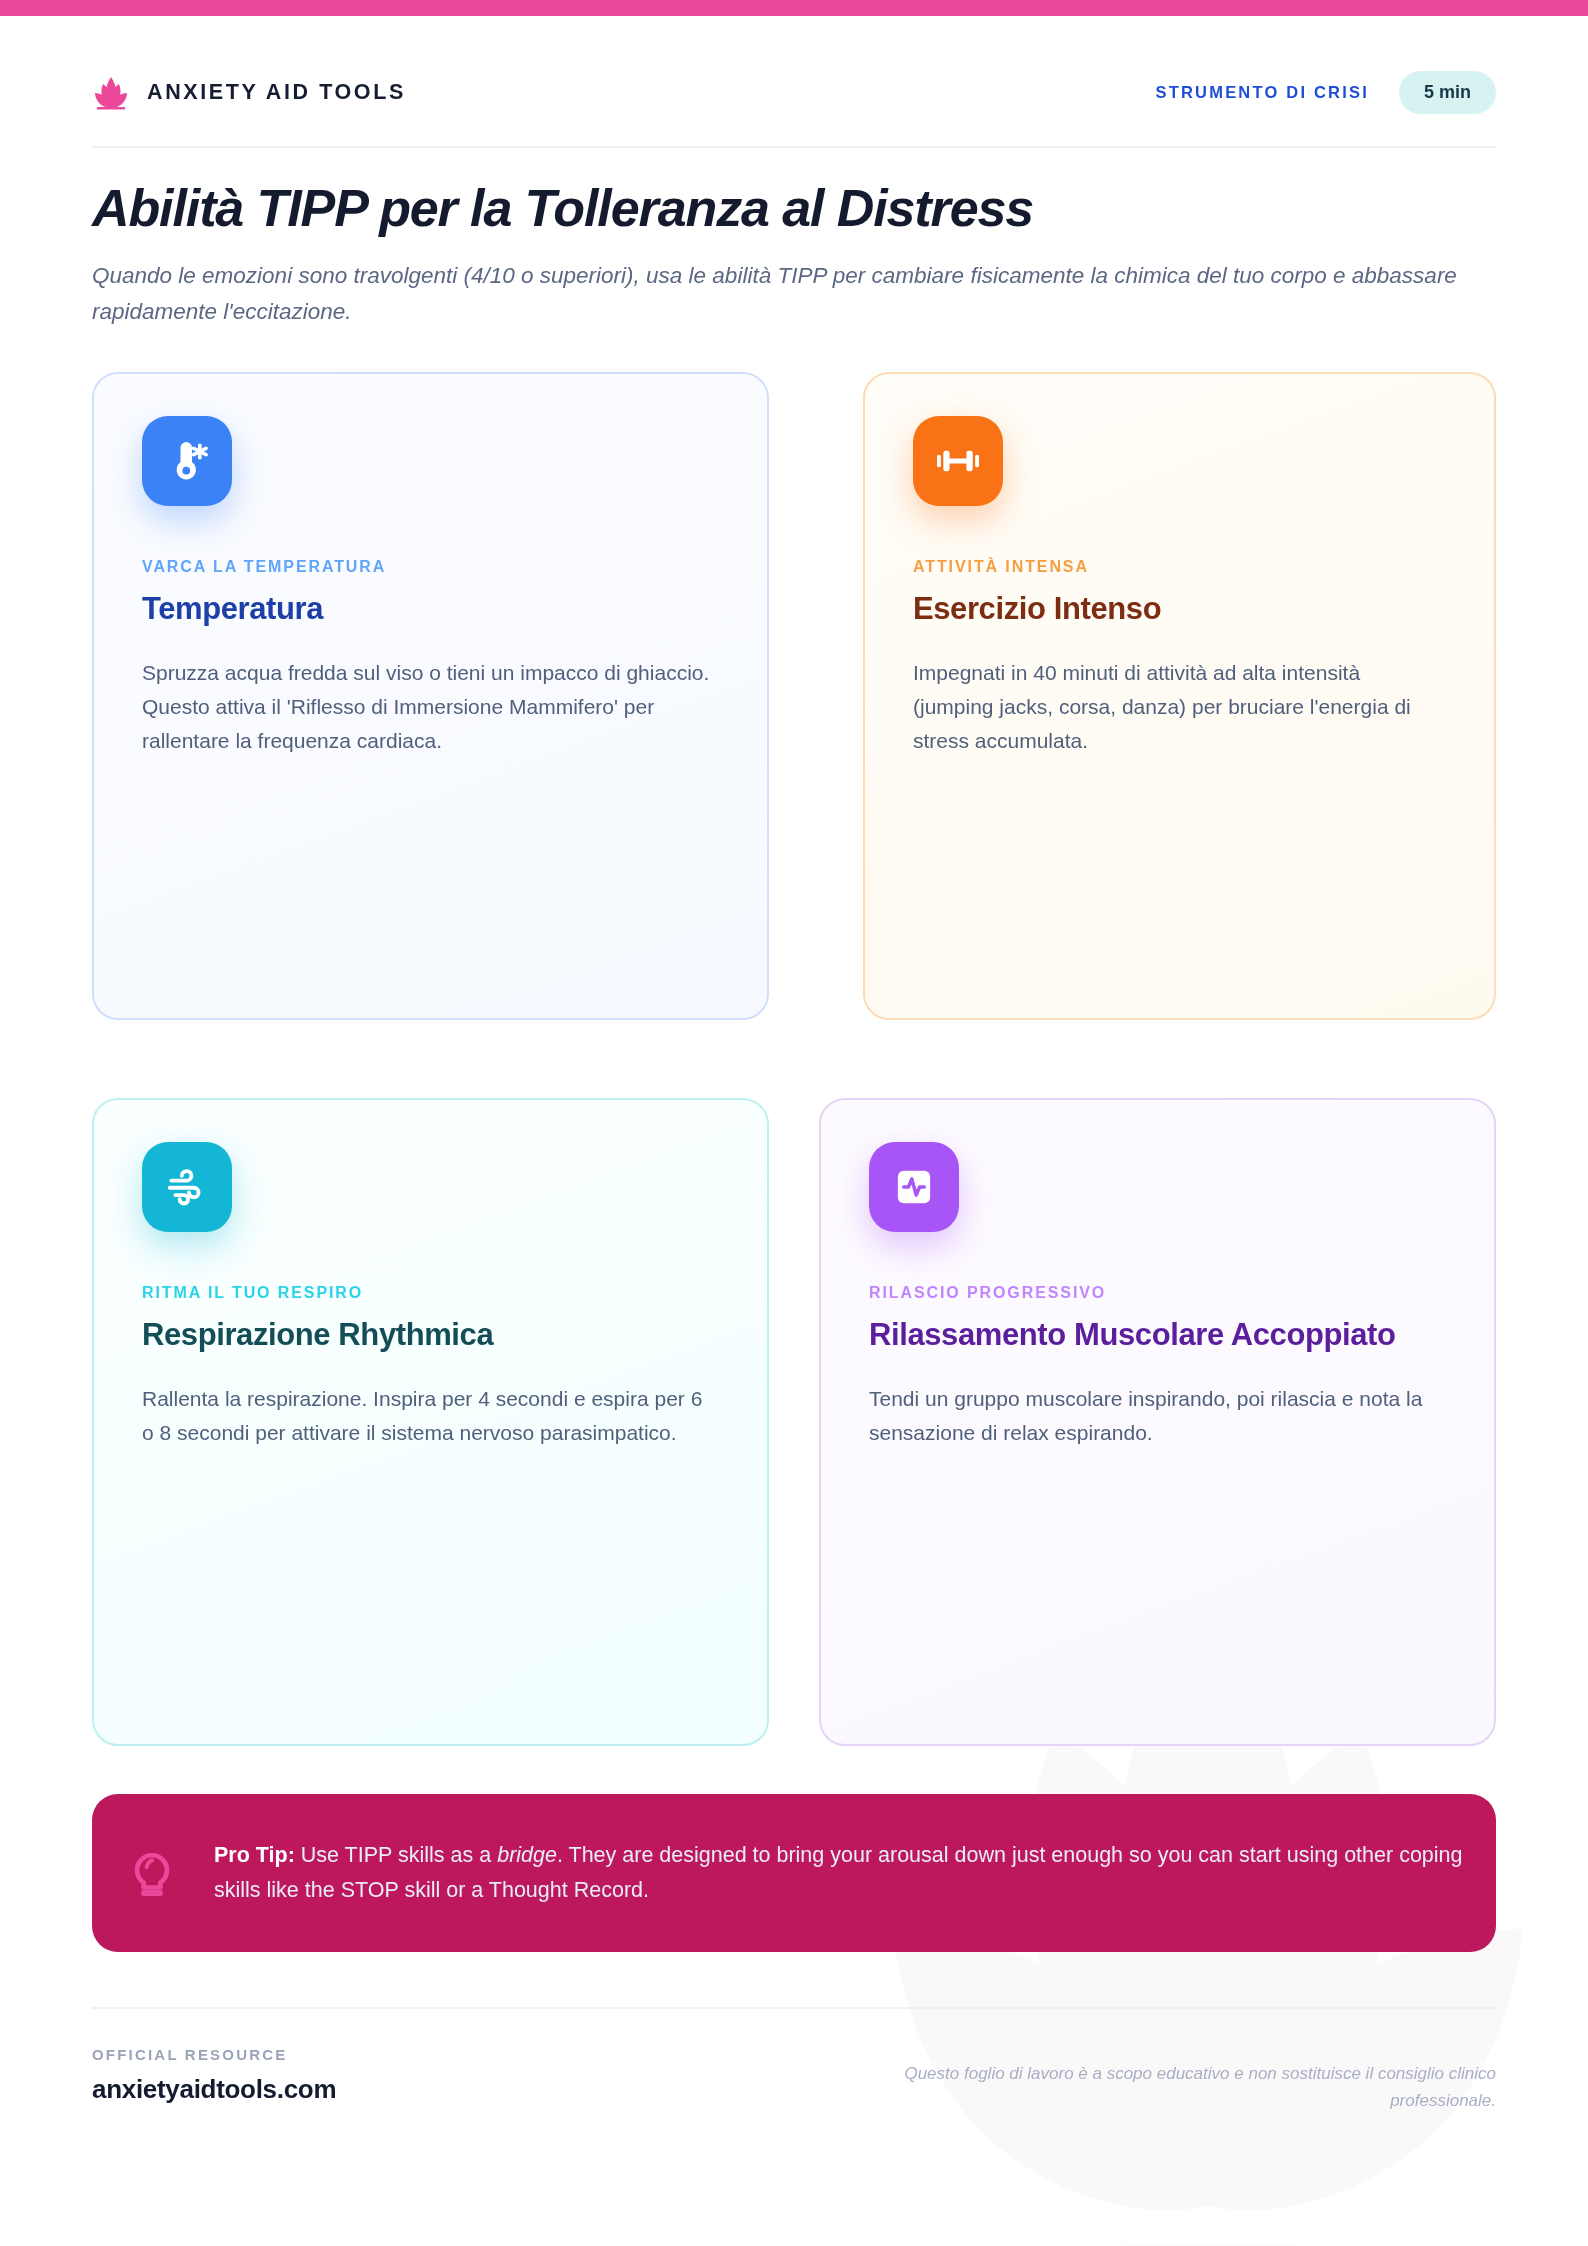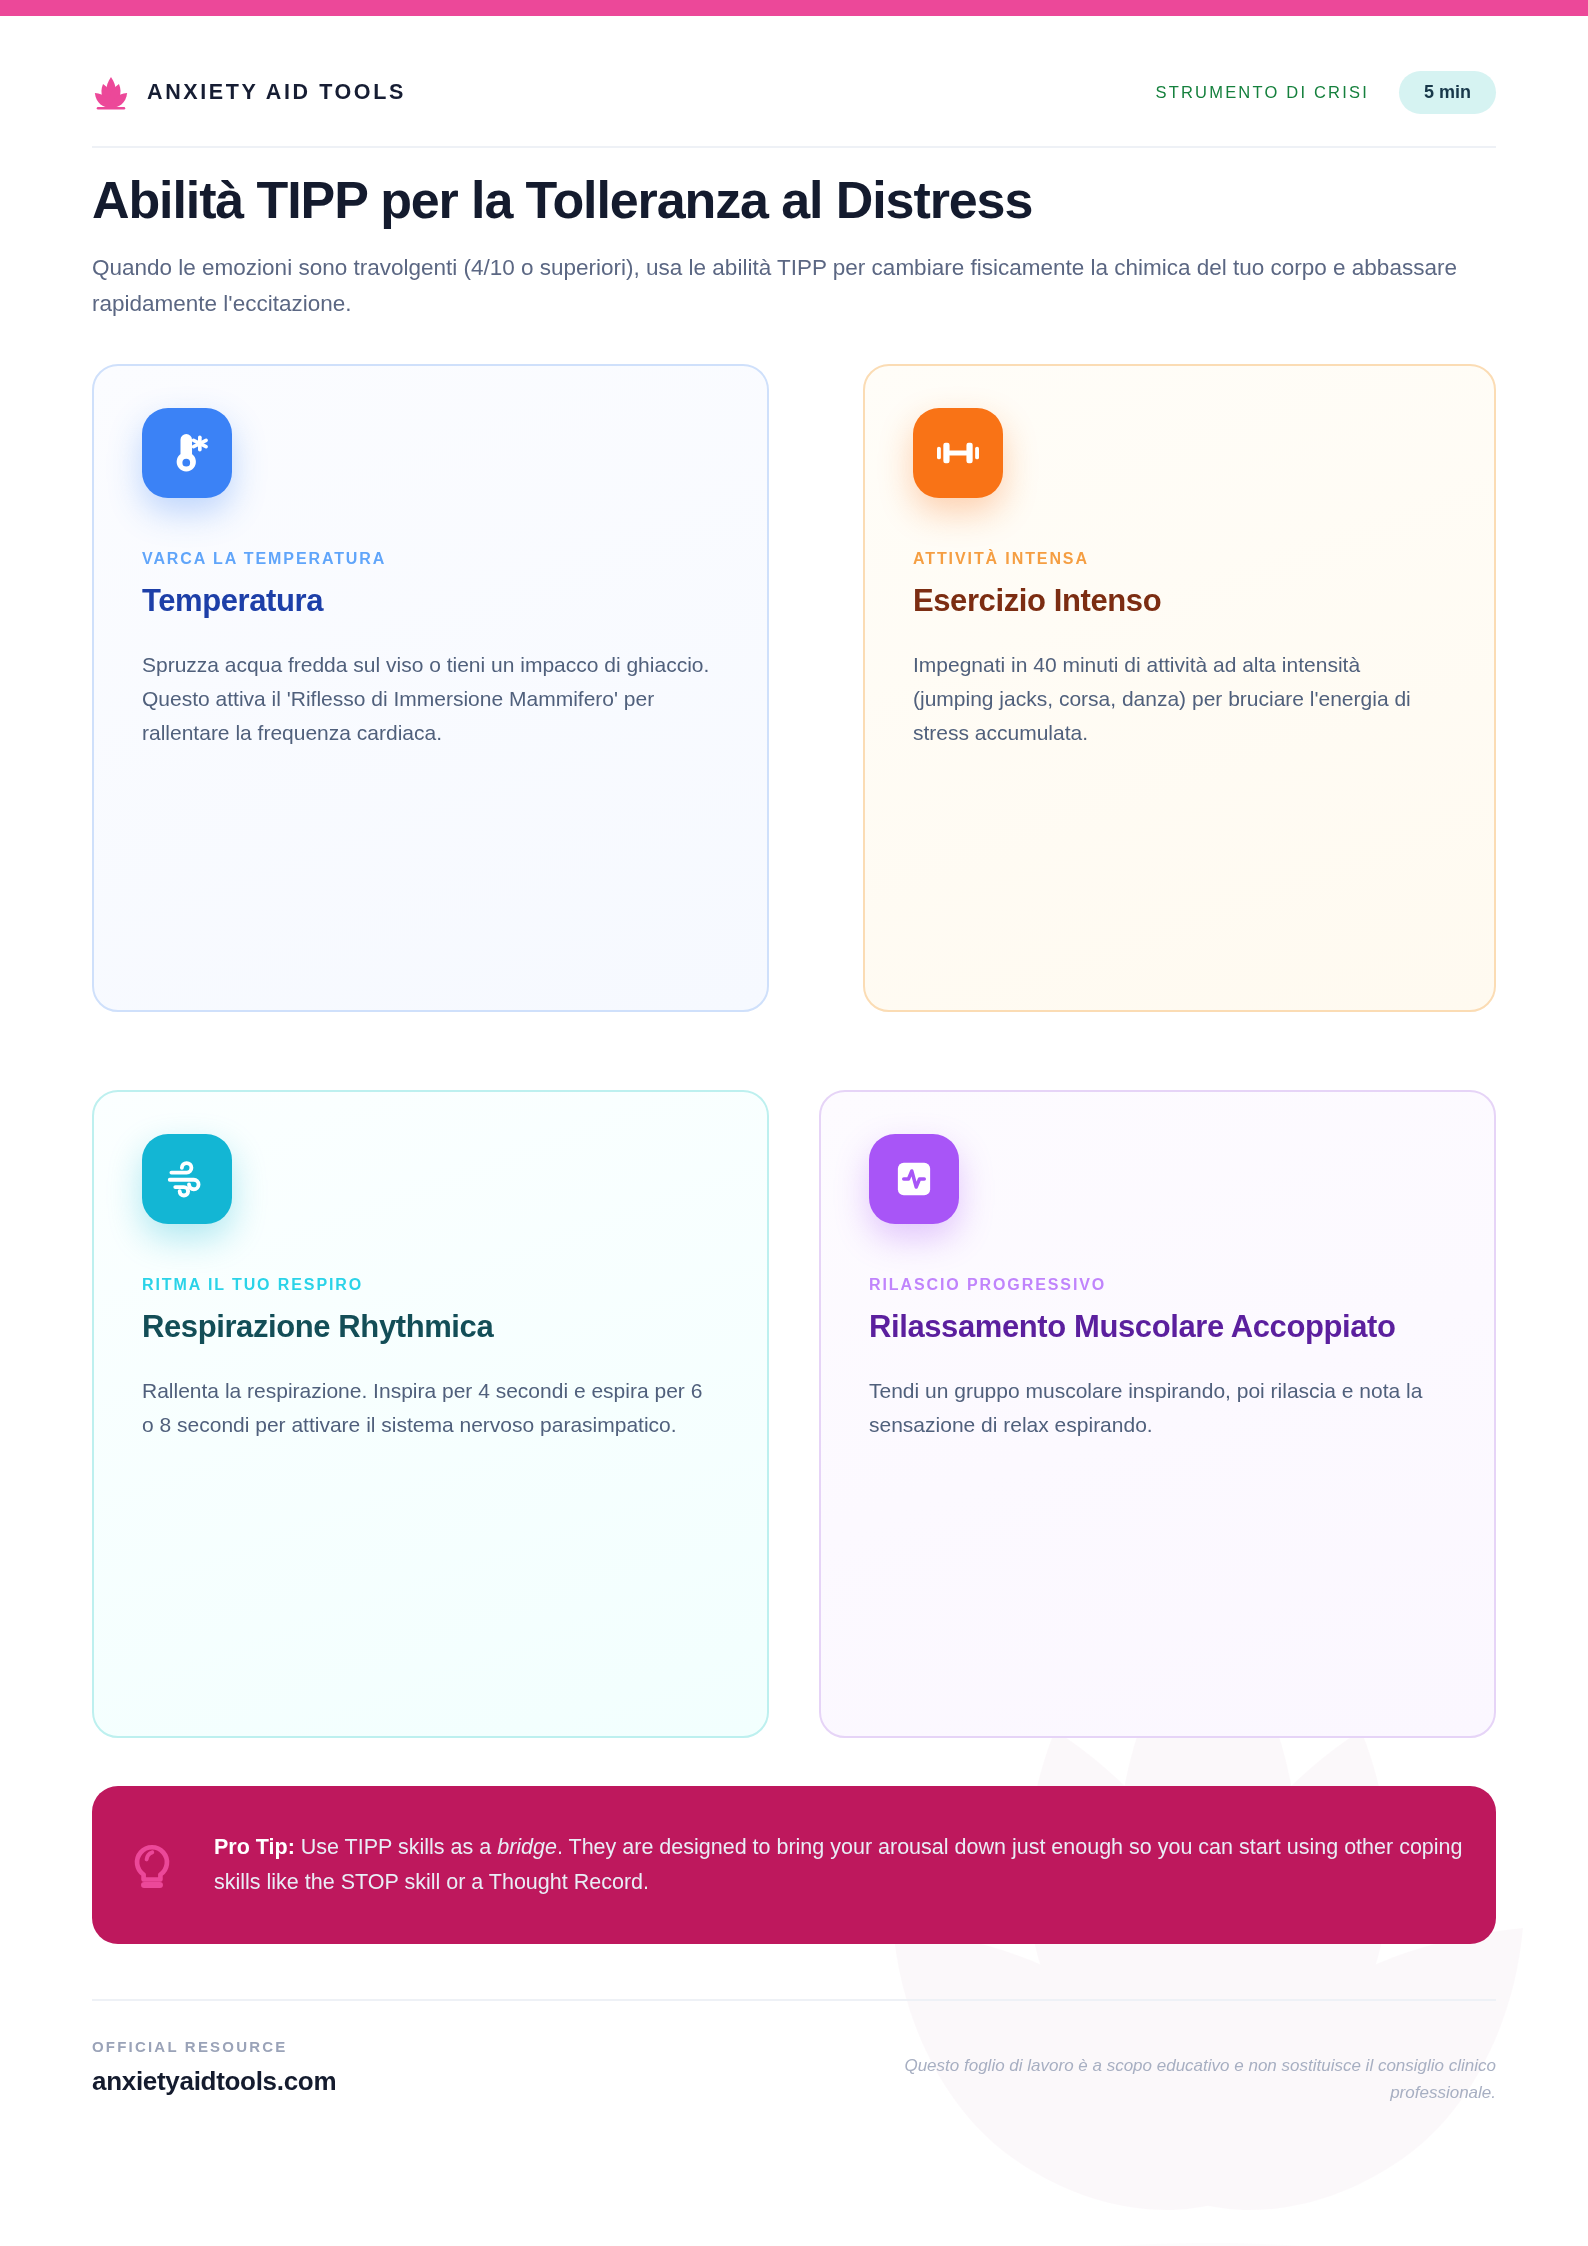--- a/index.html
+++ b/index.html
@@ -36,32 +36,32 @@
     height:123px; padding-top:62px;
   }
   .brand { display:flex; align-items:center; gap:17px; }
   .lotus { width:38px; height:36px; display:block; flex:none; }
   .brand-name {
     font-size:21.5px; font-weight:700; letter-spacing:2.6px;
     color:#161d33; white-space:nowrap;
   }
   .header-right { display:flex; align-items:center; gap:30px; }
   .crisis-label {
-    font-size:16.5px; font-weight:400; letter-spacing:2.2px;
-    color:#15803d; white-space:nowrap;
+    font-size:16.5px; font-weight:700; letter-spacing:2.2px;
+    color:#1d4ed8; white-space:nowrap;
   }
   .time-pill {
     background:#d6f3f2; color:#18384a;
     font-size:18px; font-weight:700;
     border-radius:999px; padding:11px 25px; white-space:nowrap;
   }
   .rule { height:2px; background:#eef1f6; margin-top:23px; }
 
   
-  .title-block { padding-top:24px; }
+  .title-block { padding-top:32px;font-style:italic; }
   h1.page-title {
     font-size:52px; font-weight:800; letter-spacing:-1.1px;
     color:#141b2e; line-height:1.08;
   }
   .subtitle {
     margin-top:22px; font-size:22.5px; line-height:1.58;
     color:#5b6783; max-width:1400px;
   }
 
   

